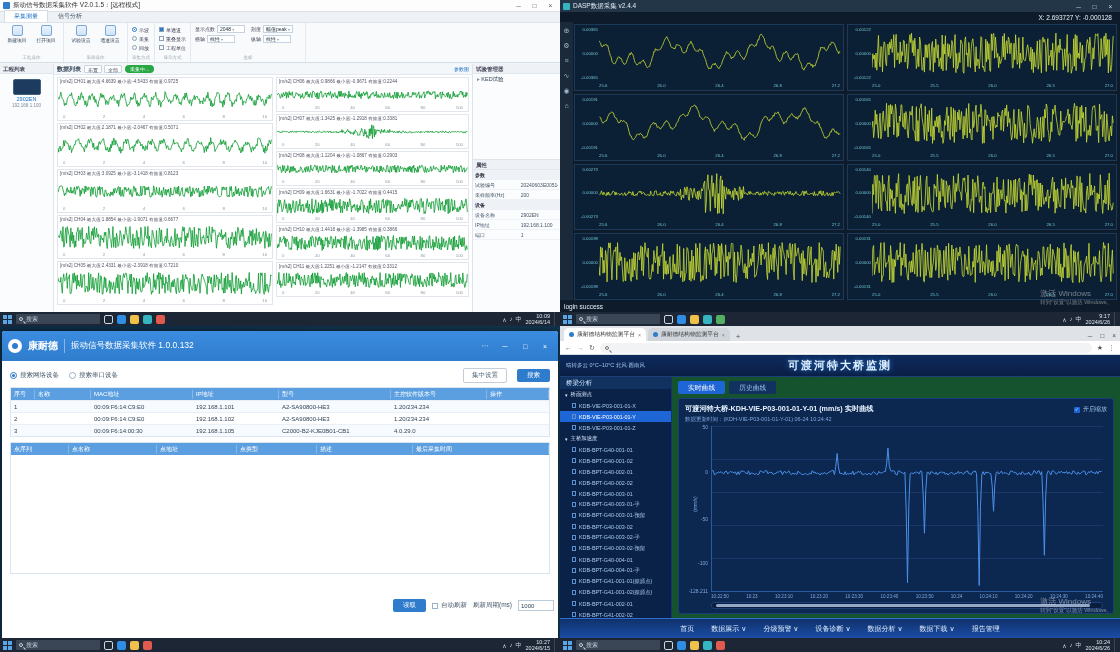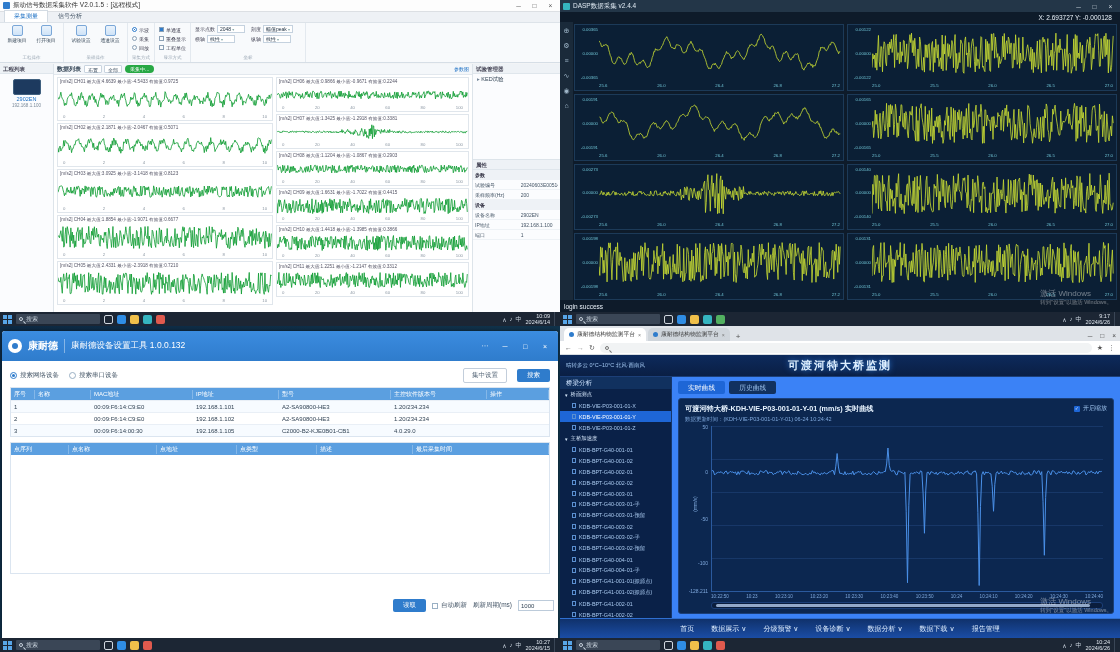--- a/index.html
+++ b/index.html
@@ -152,37 +152,37 @@
 .fav{width:5px;height:5px;border-radius:50%;background:#2f7ccc;flex:none}
 .btab span{font-size:5.8px;color:#333;white-space:nowrap;overflow:hidden}
 .tclose{font-size:5px;color:#777}
 .newtab{font-size:8px;color:#555;padding:0 4px;cursor:pointer}
 .chrctl{margin-left:auto;display:flex;gap:8px;font-size:6.5px;color:#444;align-items:center;padding-bottom:2px}
 .addr{height:14px;background:#fff;border-bottom:1px solid #d8dde2;display:flex;align-items:center;gap:5px;padding:0 5px}
 .aico{font-size:7px;color:#555;cursor:pointer}
 .aico.dim{color:#aaa}
 .urlpill{flex:1;height:10px;background:#f1f3f4;border-radius:5px;display:flex;align-items:center;gap:3px;padding:0 5px;cursor:text}
 .urltext{font-size:5.5px;color:#555}
-.dash{position:absolute;top:29px;left:0;right:0;bottom:14px;background:#3b82f6;overflow:hidden}
+.dash{position:absolute;top:29px;left:0;right:0;bottom:14px;background:#14532d;overflow:hidden}
 .dashtop{height:22px;background:linear-gradient(180deg,#0d2a5c,#0a1f44);border-bottom:1px solid #1c3f78;position:relative}
 .dtitle{position:absolute;left:0;right:0;top:3px;text-align:center;font-size:11px;font-weight:bold;color:#dff0ff;letter-spacing:2px;text-shadow:0 0 6px #2f7fe0}
 .dweather{position:absolute;left:6px;top:7px;font-size:5.5px;color:#9fc4ee}
 .sidebar{position:absolute;top:22px;left:0;width:112px;bottom:20px;background:#0a2148;border-right:1px solid #15366b;overflow:hidden}
 .sideh{height:12px;line-height:12px;background:#11315f;color:#cfe4ff;font-size:6.5px;padding-left:6px}
 .t-item{height:11px;display:flex;align-items:center;gap:3px;padding-left:12px;font-size:5.4px;color:#a9c9ef;white-space:nowrap;overflow:hidden;cursor:pointer}
 .t-item .doc{width:4px;height:5px;border:1px solid #5b8fd0;flex:none}
 .t-item.selected{background:#1e66d6;color:#fff}
 .t-item.folder{padding-left:5px;color:#d5e6fa}
 .t-item.folder::before{content:"▾";font-size:5px}
 .q4main{position:absolute;top:22px;left:112px;right:0;bottom:20px;padding:4px 6px;display:flex;flex-direction:column}
 .q4tabs{display:flex;gap:4px;margin-bottom:4px}
 .q4tab{height:13px;line-height:13px;padding:0 10px;font-size:6.8px;background:#11315f;color:#9fc4ee;border-radius:2px;cursor:pointer}
 .q4tab.active{background:#1e66d6;color:#fff}
 .q4panel{flex:1;background:#0c2750;border:1px solid #1b3f78;border-radius:3px;padding:5px 6px 4px;display:flex;flex-direction:column;min-height:0}
-.ptrow{display:flex;align-items:flex-start}
+.ptrow{display:flex;align-items:flex-end}
 .ptitle{font-size:7.2px;font-weight:bold;color:#e8f4ff;white-space:nowrap;overflow:hidden}
 .zoomchk{margin-left:auto;display:flex;align-items:center;gap:3px;cursor:pointer}
 .zcb{width:6px;height:6px;background:#1e66d6;border-radius:1px;color:#fff;font-size:4.5px;line-height:6px;text-align:center}
 .zlbl{font-size:6px;color:#9fc4ee}
 .psub{font-size:5.5px;color:#7fa8dc;margin:2px 0 3px}
 .chartwrap{flex:1;position:relative;margin-left:26px;margin-right:4px;min-height:0}
 .chart{position:absolute;inset:0;border-left:1px solid #2b5a9e;border-bottom:1px solid #2b5a9e;background-image:repeating-linear-gradient(to bottom,rgba(70,120,200,.20) 0,rgba(70,120,200,.20) 1px,transparent 1px,transparent 33px)}
 .chart svg{width:100%;height:100%}
 .yticks .yt{position:absolute;right:calc(100% + 3px);font-size:5px;color:#7fa8dc;white-space:nowrap}
 .yticks .yt:nth-of-type(1){top:-2px}
@@ -783,21 +783,21 @@
 </div>
 
 <div class="quad" id="q3">
   <div class="q3win">
     <div class="q3head">
       <span class="q3logo">
           <i></i>
         </span>
       <span class="q3brand">康耐德</span>
       <span class="q3div"></span>
-      <span class="q3title">康耐德设备设置工具 1.0.0.132</span>
+      <span class="q3title">振动信号数据采集软件 1.0.0.132</span>
       <span class="wc3">⋯</span>
       <span class="wc3">─</span>
       <span class="wc3">□</span>
       <span class="wc3">×</span>
     </div>
     <div class="q3body">
       <div class="q3ctrl">
         <span style="display:flex;gap:10px">
 
             <label class="rlab checked">

